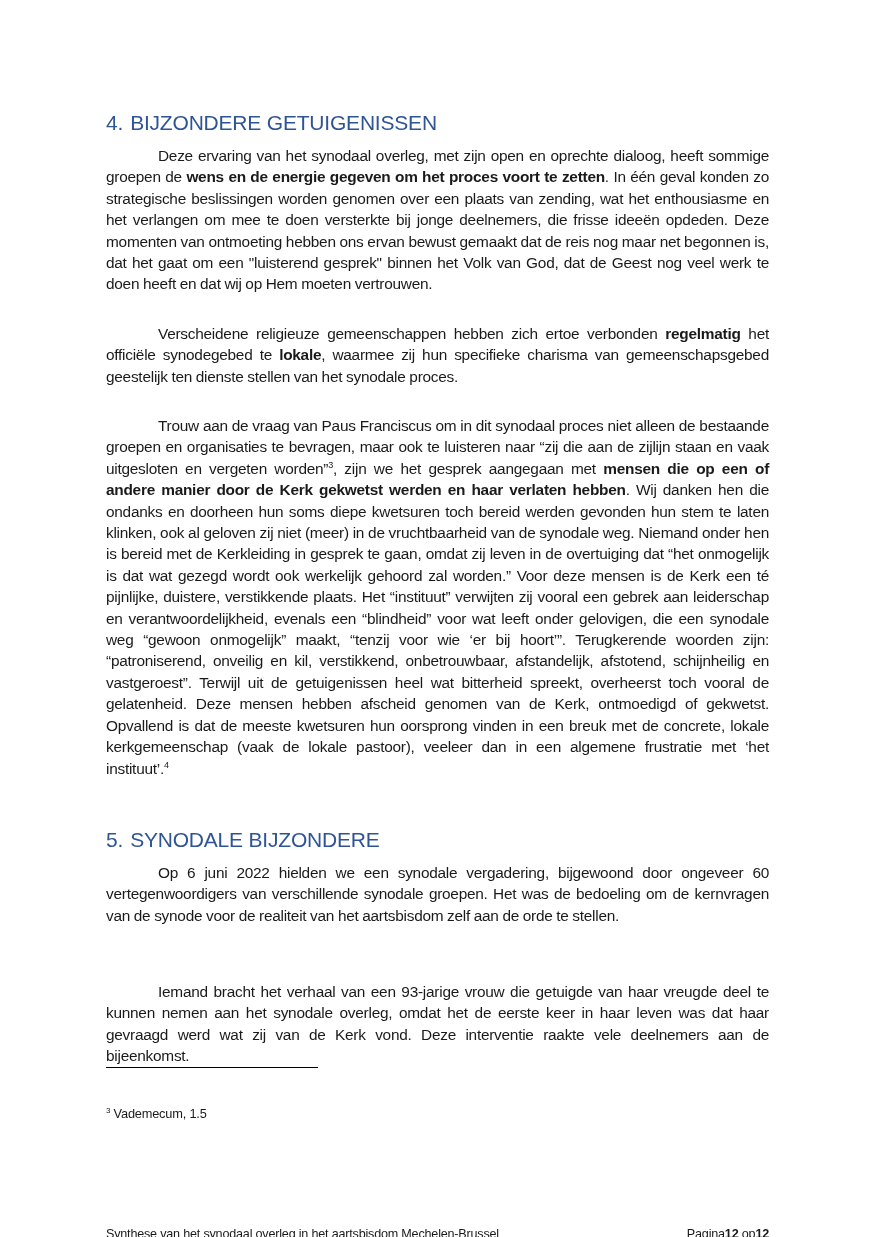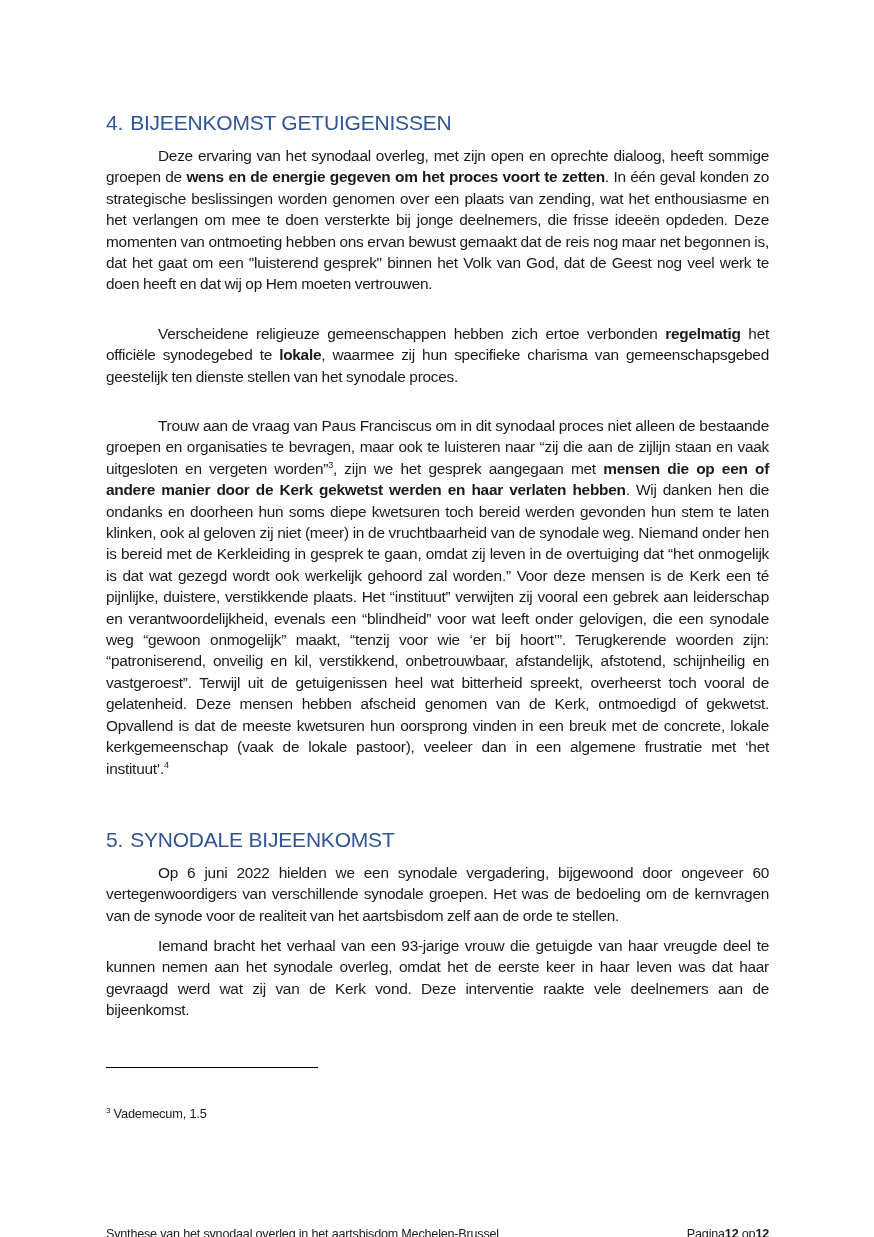--- a/index.html
+++ b/index.html
@@ -21,47 +21,47 @@
   p.indent { text-indent: 52px; }
   b { font-weight: bold; }
   sup { font-size: 9px; line-height: 0; vertical-align: 6px; }
   .h4 { position: absolute; top: 111px; }
   .p1 { position: absolute; top: 145px; }
   .p2 { position: absolute; top: 323px; }
   .p3 { position: absolute: }
   .p3 { position: absolute; top: 415px; }
   .h5 { position: absolute; top: 828px; }
   .p4 { position: absolute; top: 862px; }
-  .p5 { position: absolute; top: 935px; }
+  .p5 { position: absolute; top: 981px; }
   .fn-rule { position: absolute; top: 1067px; left: 0; width: 212px; height: 1px; background: #000; }
   .footnotes { position: absolute; top: 1105px; width: 663px; }
   .footnote { font-size: 12.8px; line-height: 17px; letter-spacing: -0.2px; }
   .footnote sup { font-size: 8px; vertical-align: 5px; }
   .footer {
     position: absolute; top: 1227px; width: 663px; font-size: 12.6px;
     display: flex; justify-content: space-between; letter-spacing: -0.2px;
   }
 </style>
 </head>
 <body>
 
 <div class="page">
 
   <h2 class="h4">
-    <span class="num">4.</span><span>BIJEENKOMST GETUIGENISSEN</span>
+    <span class="num">4.</span><span>BIJZONDERE GETUIGENISSEN</span>
   </h2>
 
   <p class="p1 indent"><span>Deze ervaring van het synodaal overleg, met zijn open en oprechte dialoog, heeft sommige groepen de </span><b>wens en de energie gegeven om het proces voort te zetten</b><span>. In één geval konden zo strategische beslissingen worden genomen over een plaats van zending, wat het enthousiasme en het verlangen om mee te doen versterkte bij jonge deelnemers, die frisse ideeën opdeden. Deze momenten van ontmoeting hebben ons ervan bewust gemaakt dat de reis nog maar net begonnen is, dat het gaat om een "luisterend gesprek" binnen het Volk van God, dat de Geest nog veel werk te doen heeft en dat wij op Hem moeten vertrouwen.</span></p>
 
   <p class="p2 indent"><span>Verscheidene religieuze gemeenschappen hebben zich ertoe verbonden </span><b>regelmatig</b><span> het officiële synodegebed te </span><b>lokale</b><span>, waarmee zij hun specifieke charisma van gemeenschapsgebed geestelijk ten dienste stellen van het synodale proces.</span></p>
 
   <p class="p3 indent"><span>Trouw aan de vraag van Paus Franciscus om in dit synodaal proces niet alleen de bestaande groepen en organisaties te bevragen, maar ook te luisteren naar “zij die aan de zijlijn staan en vaak uitgesloten en vergeten worden”</span><sup>3</sup><span>, zijn we het gesprek aangegaan met </span><b>mensen die op een of andere manier door de Kerk gekwetst werden en haar verlaten hebben</b><span>. Wij danken hen die ondanks en doorheen hun soms diepe kwetsuren toch bereid werden gevonden hun stem te laten klinken, ook al geloven zij niet (meer) in de vruchtbaarheid van de synodale weg. Niemand onder hen is bereid met de Kerkleiding in gesprek te gaan, omdat zij leven in de overtuiging dat “het onmogelijk is dat wat gezegd wordt ook werkelijk gehoord zal worden.” Voor deze mensen is de Kerk een té pijnlijke, duistere, verstikkende plaats. Het “instituut” verwijten zij vooral een gebrek aan leiderschap en verantwoordelijkheid, evenals een “blindheid” voor wat leeft onder gelovigen, die een synodale weg “gewoon onmogelijk” maakt, “tenzij voor wie ‘er bij hoort’”. Terugkerende woorden zijn: “patroniserend, onveilig en kil, verstikkend, onbetrouwbaar, afstandelijk, afstotend, schijnheilig en vastgeroest”. Terwijl uit de getuigenissen heel wat bitterheid spreekt, overheerst toch vooral de gelatenheid. Deze mensen hebben afscheid genomen van de Kerk, ontmoedigd of gekwetst. Opvallend is dat de meeste kwetsuren hun oorsprong vinden in een breuk met de concrete, lokale kerkgemeenschap (vaak de lokale pastoor), veeleer dan in een algemene frustratie met ‘het instituut’.</span><sup>4</sup></p>
 
   <h2 class="h5">
-    <span class="num">5.</span><span>SYNODALE BIJEENKOMST</span>
+    <span class="num">5.</span><span>SYNODALE BIJZONDERE</span>
   </h2>
 
   <p class="p4 indent">Op 6 juni 2022 hielden we een synodale vergadering, bijgewoond door ongeveer 60 vertegenwoordigers van verschillende synodale groepen. Het was de bedoeling om de kernvragen van de synode voor de realiteit van het aartsbisdom zelf aan de orde te stellen.</p>
   <p class="p5 indent">Iemand bracht het verhaal van een 93-jarige vrouw die getuigde van haar vreugde deel te kunnen nemen aan het synodale overleg, omdat het de eerste keer in haar leven was dat haar gevraagd werd wat zij van de Kerk vond. Deze interventie raakte vele deelnemers aan de bijeenkomst.</p>
 
   <div class="fn-rule"></div>
 
   <div class="footnotes">
     <div class="footnote"><sup>3</sup><span> Vademecum, 1.5</span></div>
   </div>

